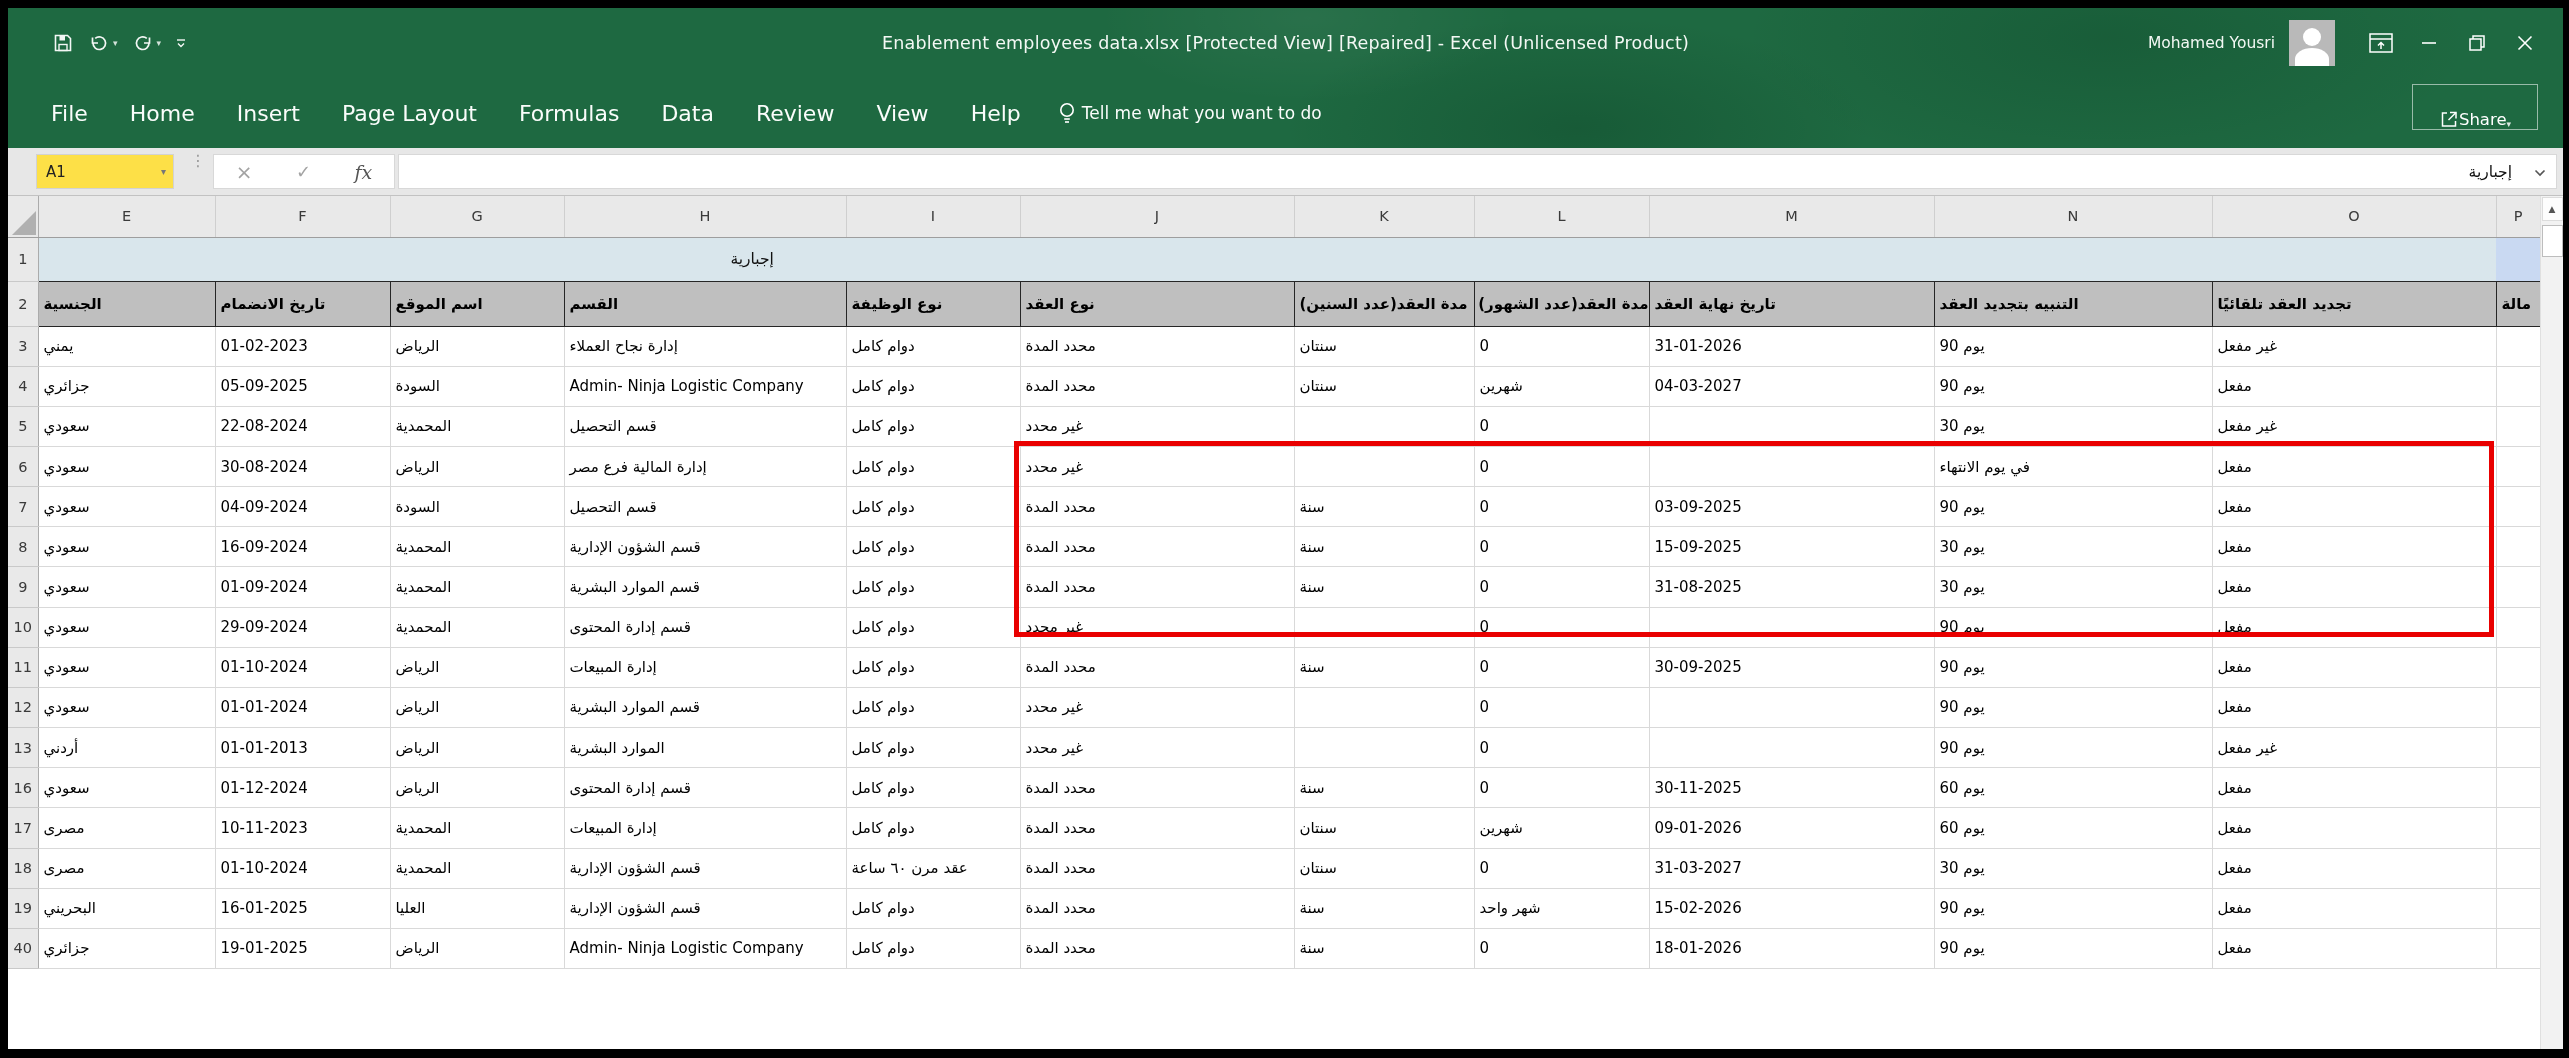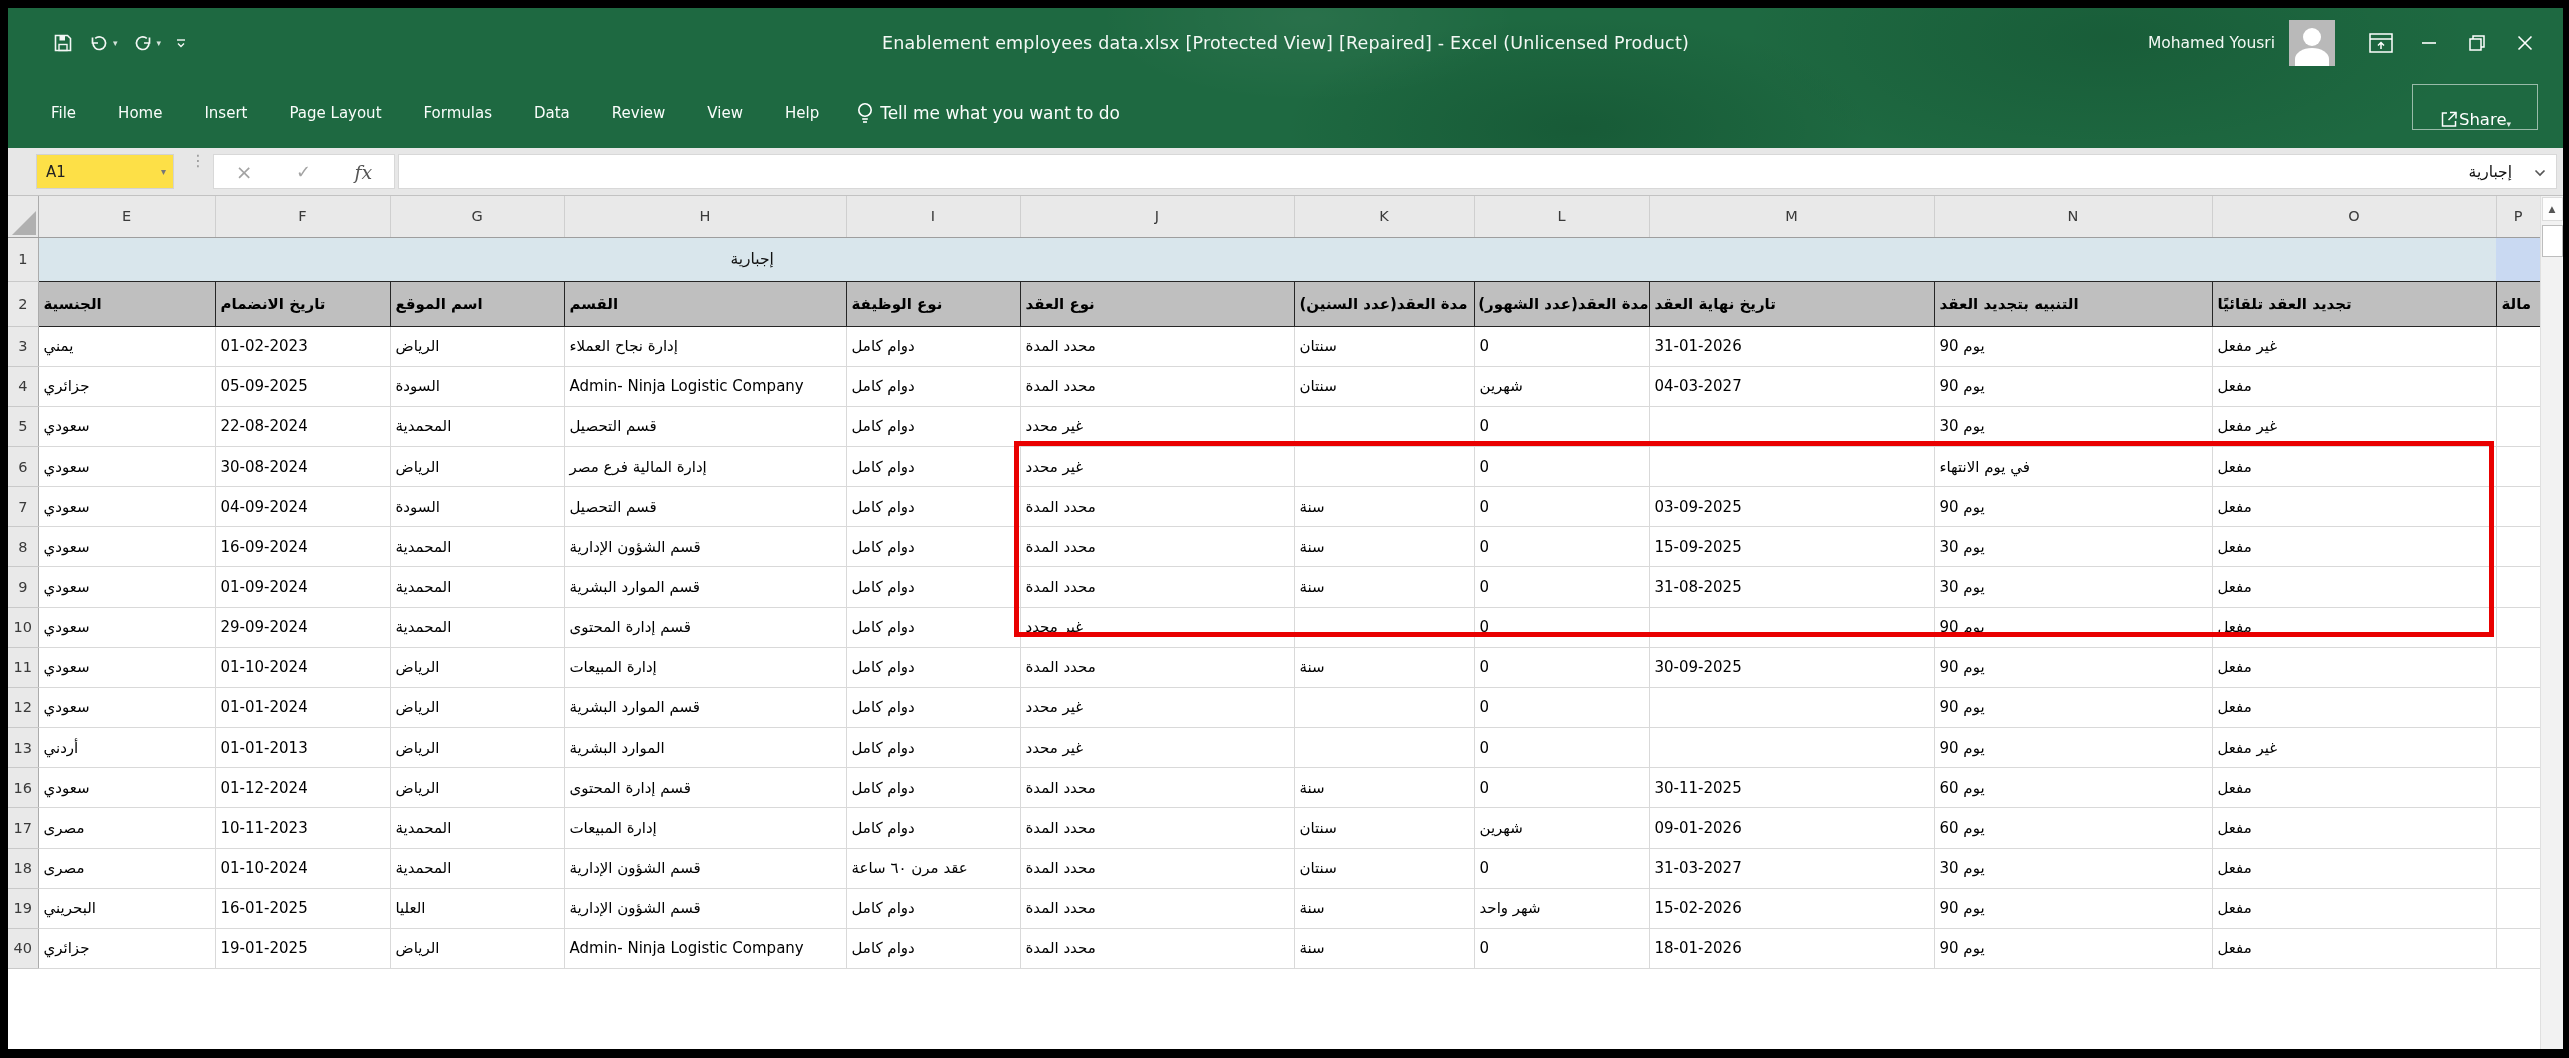--- a/index.html
+++ b/index.html
@@ -25,21 +25,21 @@
   #avatar { width:46px; height:46px; background:#B9B9B9; position:relative; overflow:hidden; margin-right:22px; }
   #avatar .head { position:absolute; left:14px; top:8px; width:18px; height:18px; border-radius:50%; background:#fff; }
   #avatar .body { position:absolute; left:6px; top:28px; width:34px; height:22px; border-radius:50% 50% 0 0; background:#fff; }
   .win-btn { width:48px; height:46px; display:flex; align-items:center; justify-content:center; color:#fff; }
   .win-btn svg { display:block; }
   #close-btn { margin-right:14px; }
 
   
   #tab-strip { position:absolute; left:0; top:70px; width:100%; height:70px; display:flex; align-items:center; }
   #tabs { display:flex; align-items:center; margin-left:22px; }
-  .tab { color:#FAFDFB; font-size:15px; padding:10px 21px; cursor:default; white-space:nowrap; }
+  .tab { color:#FAFDFB; font-size:22px; padding:10px 21px; cursor:default; white-space:nowrap; }
   #tellme { display:flex; align-items:center; gap:4px; margin-left:14px; font-size:17px; color:#FAFDFB; }
   #share-btn { position:absolute; right:25px; top:6px; width:126px; height:46px; border:1px solid rgba(255,255,255,.55);
     display:flex; align-items:flex-end; justify-content:center; gap:0; font-size:16.5px; color:#fff; }
 
   
   #formula-row { position:absolute; left:0; top:140px; width:2555px; height:48px; background:#E7E7E7;
     border-bottom:1px solid #C2C2C2; display:flex; align-items:center; }
   #name-box { position:absolute; left:28px; top:6px; width:138px; height:35px; background:#fde047;
     border:1px solid #D2D2D2; display:flex; align-items:center; font-size:15px; color:#222; padding-left:9px; }
   #name-box .dd { margin-left:auto; margin-right:7px; color:#777; font-size:10px; }

